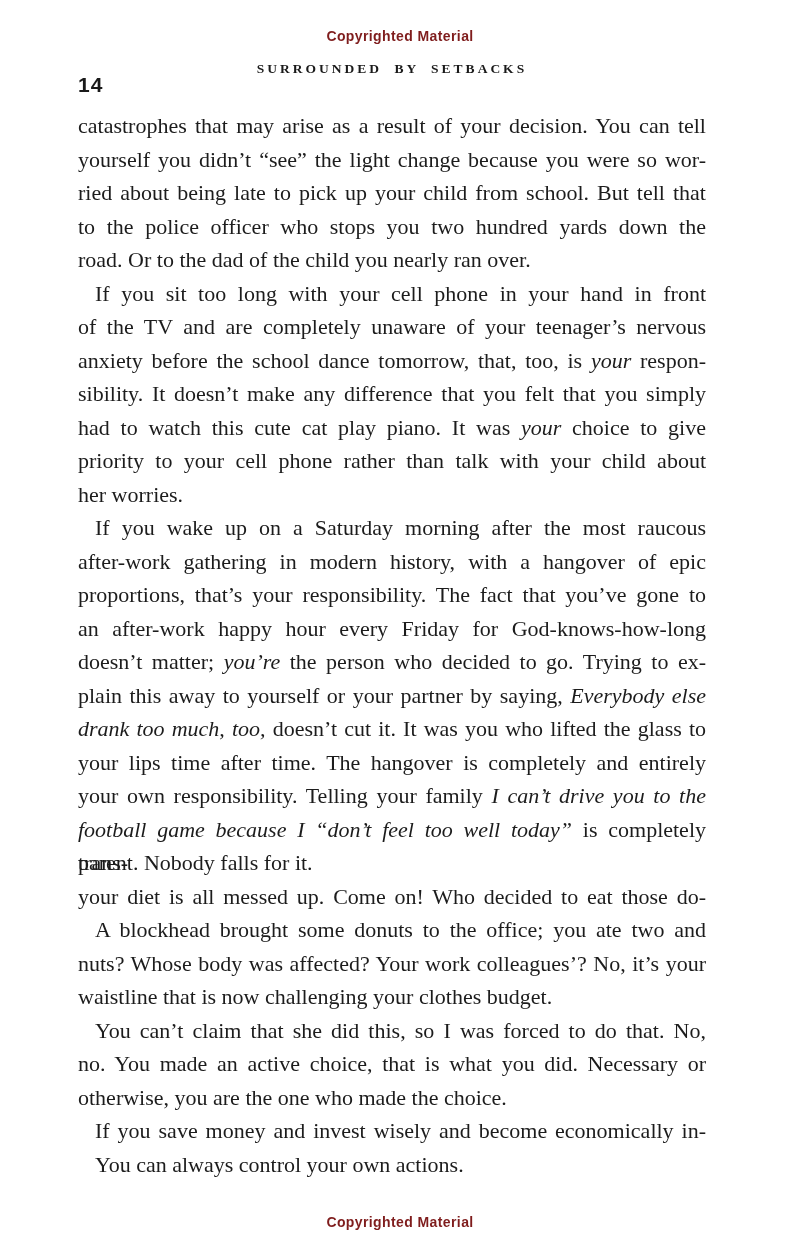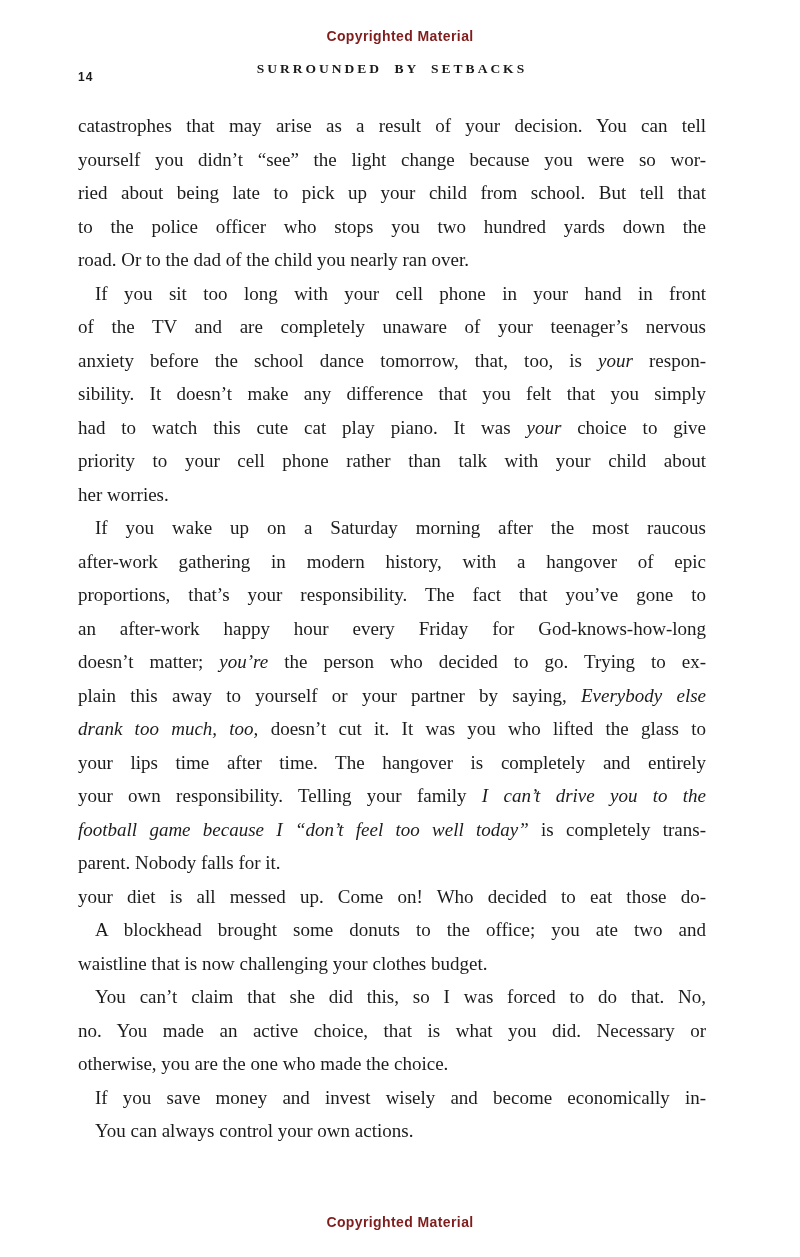--- a/index.html
+++ b/index.html
@@ -32,24 +32,24 @@
   .running-head {
     position: absolute;
     top: 59px;
     left: 78px;
     width: 628px;
     height: 20px;
   }
   .page-number {
     position: absolute;
     left: 0;
-    top: 8px;
+    top: 16px;
     font-family: "Liberation Sans", sans-serif;
     font-weight: 700;
-    font-size: 12px;
+    font-size: 21px;
     line-height: 20px;
     color: #1a1a1a;
     letter-spacing: 1px;
   }
   .head-title {
     position: absolute;
     left: 0;
     top: 1px;
     width: 100%;
     text-align: center;
@@ -62,21 +62,21 @@
     word-spacing: 6px;
     white-space: nowrap;
   }
 
   .body-text {
     position: absolute;
     top: 109px;
     left: 78px;
     width: 628px;
     font-family: "Liberation Serif", serif;
-    font-size: 19px;
+    font-size: 22px;
     color: #1c1c1c;
   }
   .para { margin: 0; padding: 0; }
   .line {
     line-height: 33.5px;
     height: 33.5px;
     white-space: normal;
     overflow: visible;
   }
   .line.j {
@@ -124,20 +124,21 @@
         <div class="line j"><span>plain this away to yourself or your partner by saying, </span><i>Everybody else</i></div>
         <div class="line j"><i>drank too much, too,</i><span> doesn’t cut it. It was you who lifted the glass to</span></div>
         <div class="line j"><span>your lips time after time. The hangover is completely and entirely</span></div>
         <div class="line j"><span>your own responsibility. Telling your family </span><i>I can’t drive you to the</i></div>
         <div class="line j"><i>football game because I “don’t feel too well today”</i><span> is completely trans-</span></div>
         <div class="line"><span>parent. Nobody falls for it.</span></div>
       </div>
       <div class="para">
         <div class="line j"><span>your diet is all messed up. Come on! Who decided to eat those do-</span></div>
         <div class="line j ind"><span>A blockhead brought some donuts to the office; you ate two and</span></div>
+        <div class="line j"><span>nuts? Whose body was affected? Your work colleagues’? No, it’s your</span></div>
         <div class="line"><span>waistline that is now challenging your clothes budget.</span></div>
       </div>
       <div class="para">
         <div class="line j ind"><span>You can’t claim that she did this, so I was forced to do that. No,</span></div>
         <div class="line j"><span>no. You made an active choice, that is what you did. Necessary or</span></div>
         <div class="line"><span>otherwise, you are the one who made the choice.</span></div>
       </div>
       <div class="para">
         <div class="line j ind"><span>If you save money and invest wisely and become economically in-</span></div>
       </div>

